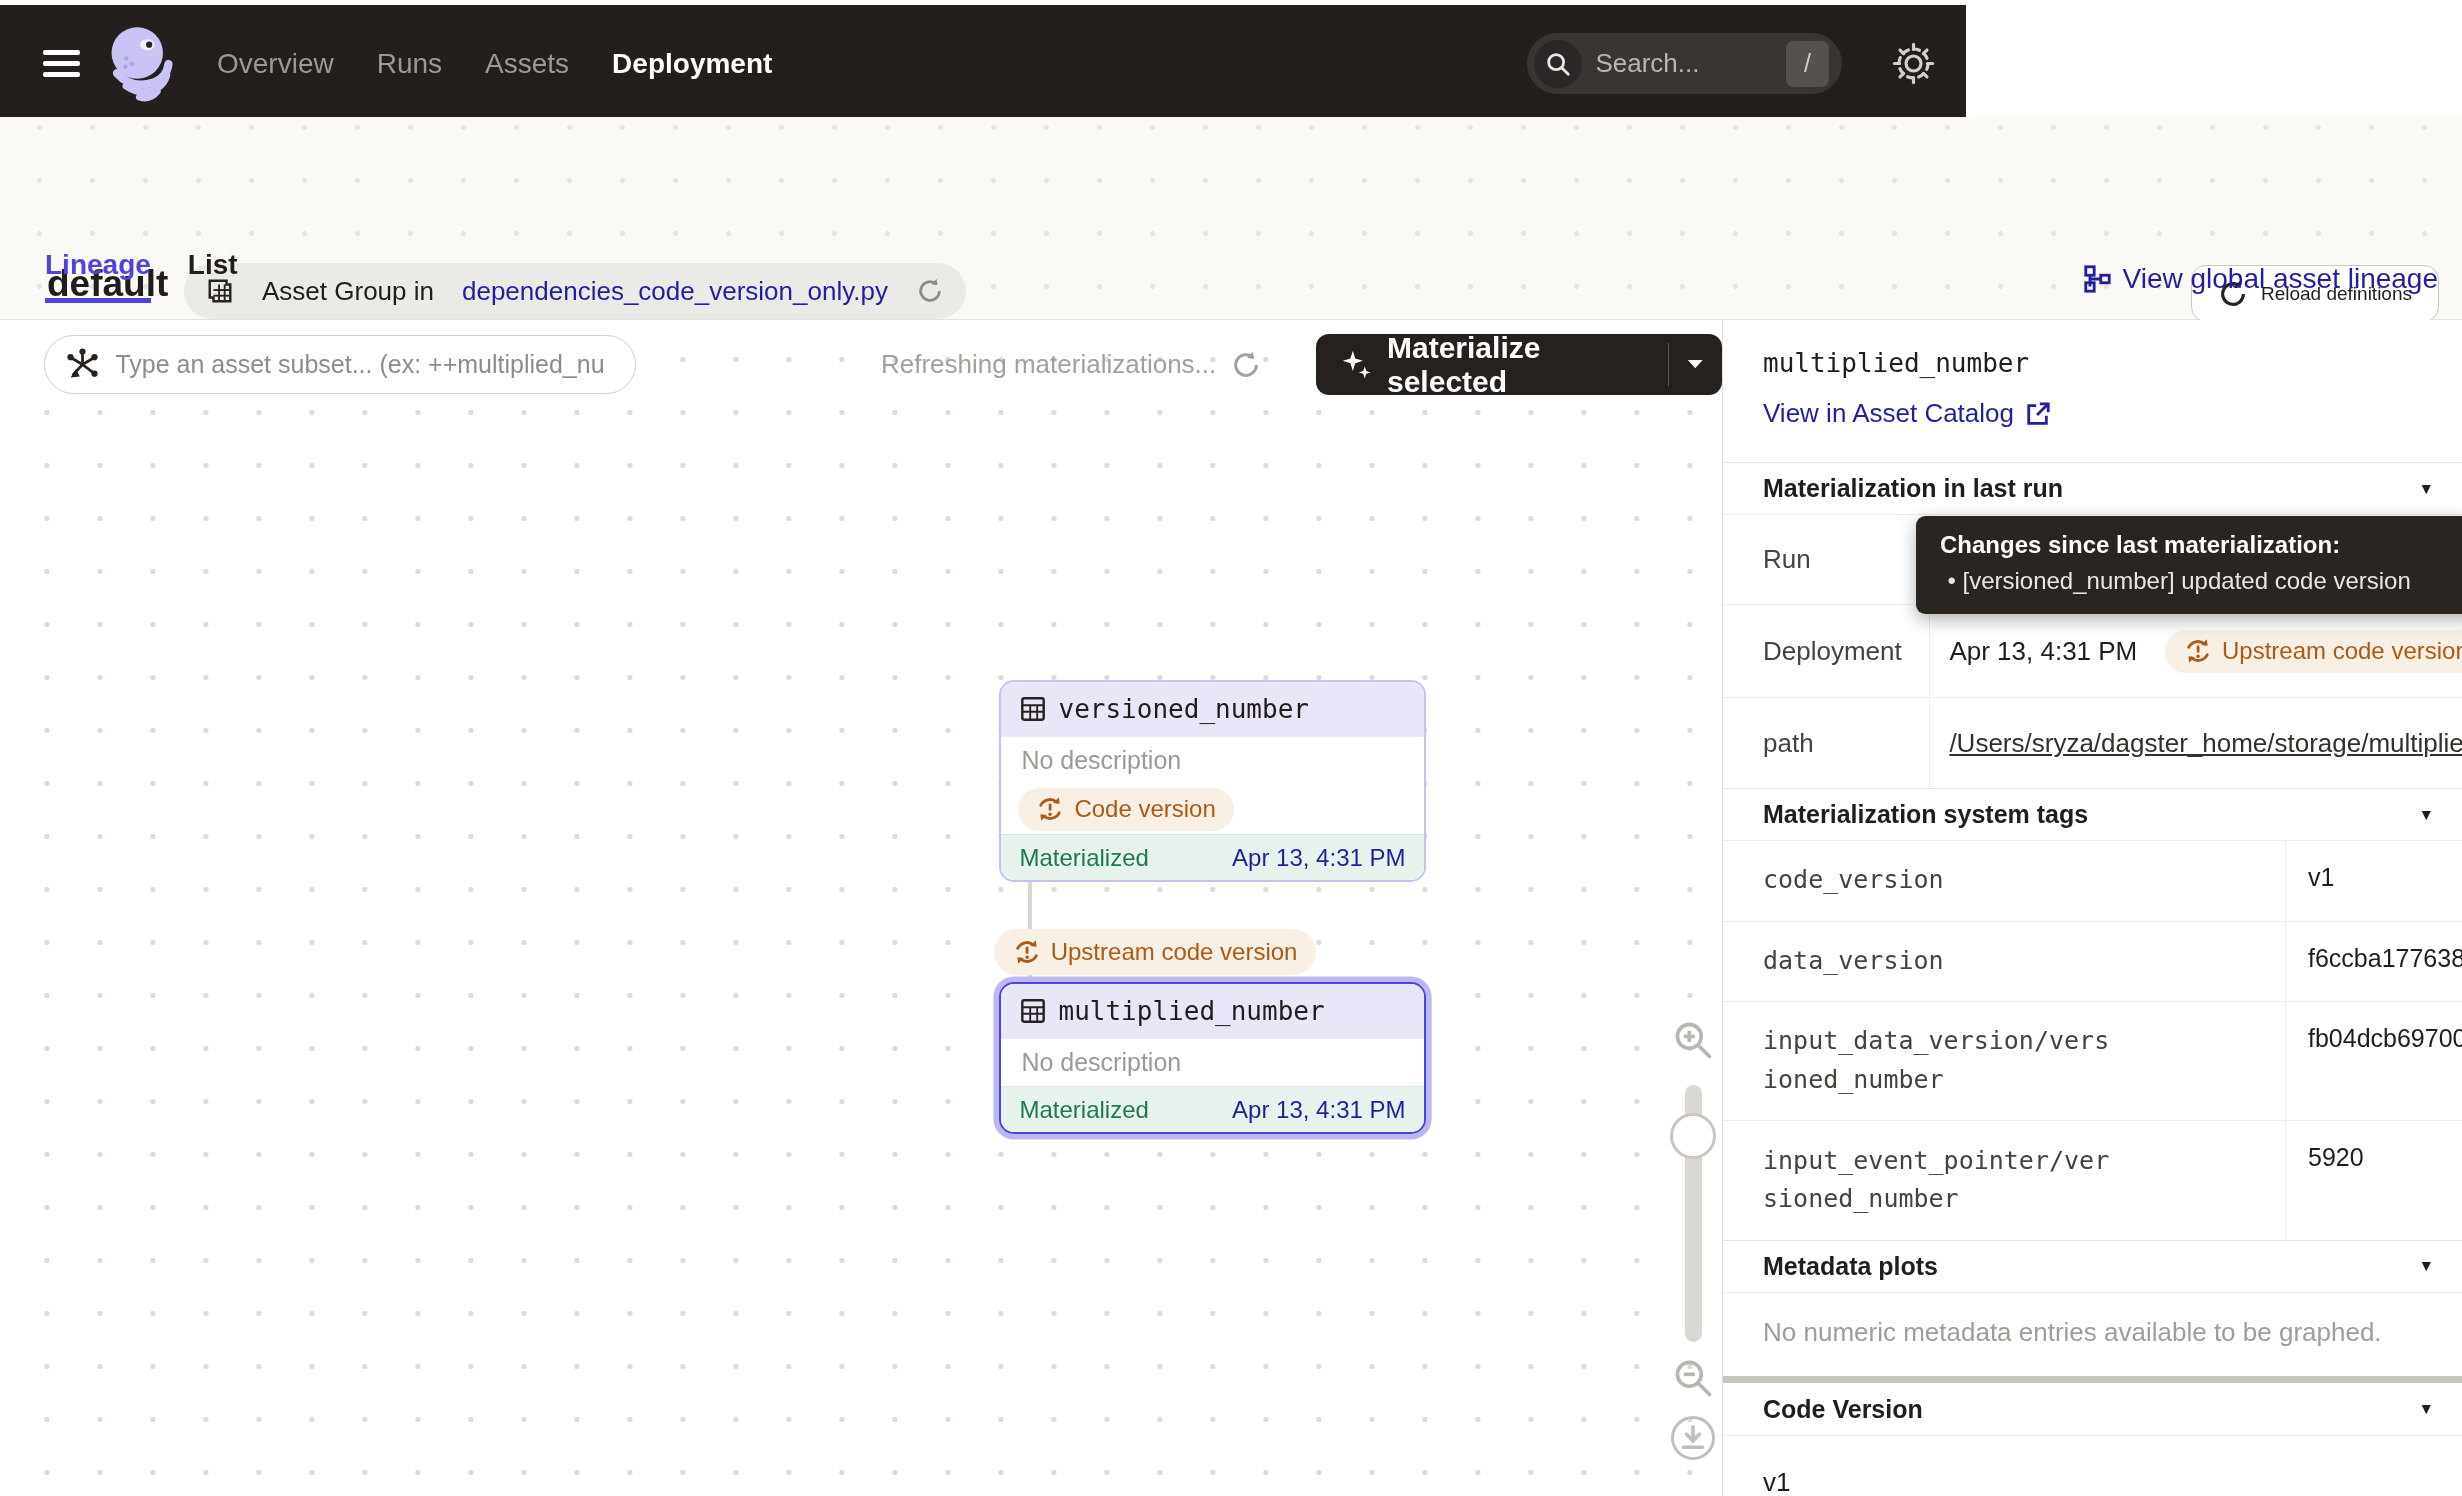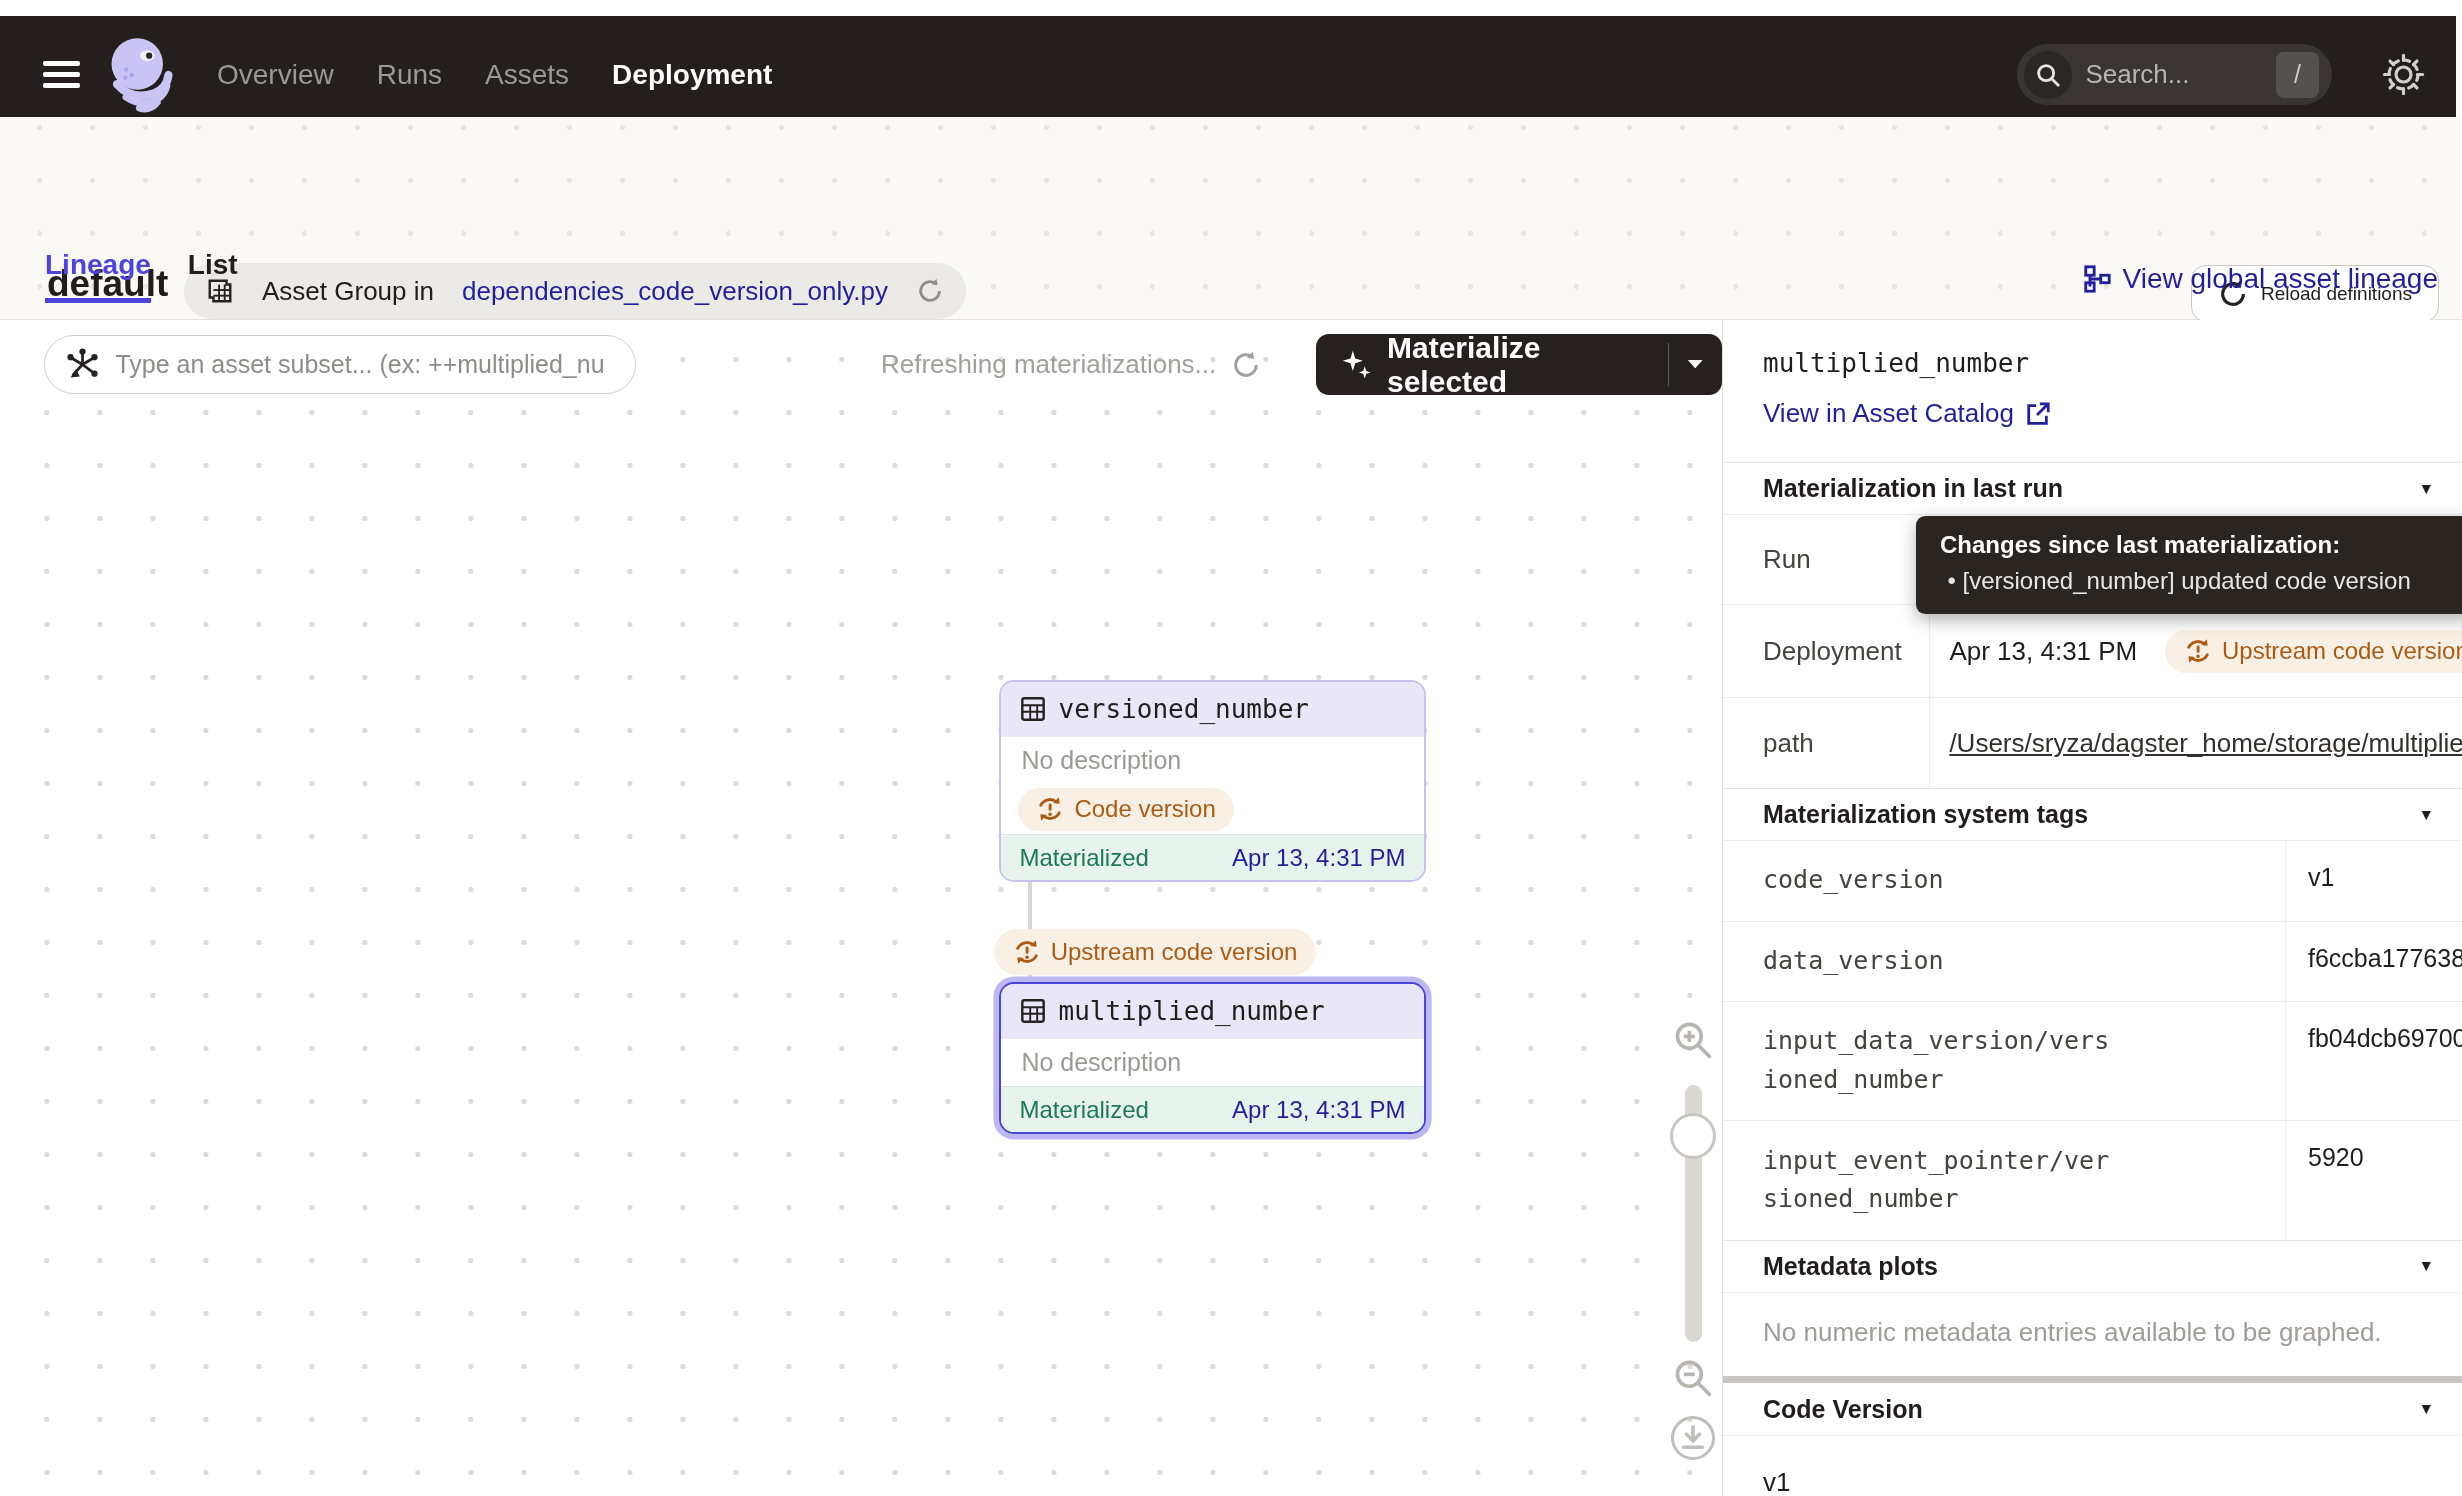--- a/index.html
+++ b/index.html
@@ -1,21 +1,21 @@
 <!DOCTYPE html>
 <html style="--accent: #4F43DD; --navy: #221F9E; --green: #1B7B50; --green-bg: #E9F3EE; --orange: #AD5A13; --orange-bg: #F8F0E5; --nav-bg: #241F1C; --tooltip-bg: #2A2521; --header-bg: #FAF9F6; --border: #E5E3DF; --selected: #4A44D8; --halo: #BDB8F2; --dark: #211D1C;font-size:15px"><head>
 <meta charset="utf-8">
 <style>
   * { margin:0; padding:0; box-sizing:border-box; }
   html,body { width:2462px; height:1497px; overflow:hidden; }
   body { font-family:"Liberation Sans", sans-serif; color:var(--dark); background:#fff; position:relative; }
   .mono { font-family:"DejaVu Sans Mono", monospace; }
 
   
-  .topnav { position:absolute; left:0; top:16px; width:2456px; height:117px; background:var(--nav-bg); display:flex; align-items:center; }
+  .topnav { position:absolute; left:0; top:5px; width:1966px; height:117px; background:var(--nav-bg); display:flex; align-items:center; }
   .hamburger { margin-left:43px; width:37px; cursor:pointer; }
   .hamburger span { display:block; height:5.6px; background:#fff; border-radius:1.9px; margin:5.6px 0; }
   .logo { margin-left:26px; width:68px; height:78px; }
   .navlinks { display:flex; gap:43px; margin-left:43px; }
   .navlink { font-size:28px; color:#9C9893; cursor:pointer; }
   .navlink.active { color:#fff; font-weight:700; }
   .nav-right { margin-left:auto; display:flex; align-items:center; margin-right:31px; }
   .searchpill { width:315px; height:61px; background:rgba(255,255,255,.1); border-radius:30.5px; display:flex; align-items:center; padding:0 13px 0 7.4px; }
   .search-icon-wrap { width:48px; height:48px; border-radius:50%; background:rgba(0,0,0,.25); display:flex; align-items:center; justify-content:center; }
   .searchpill input { flex:1; background:transparent; border:none; outline:none; color:#D8D5D1; font-size:26px; margin-left:13px; min-width:0; font-family:"Liberation Sans",sans-serif; }

